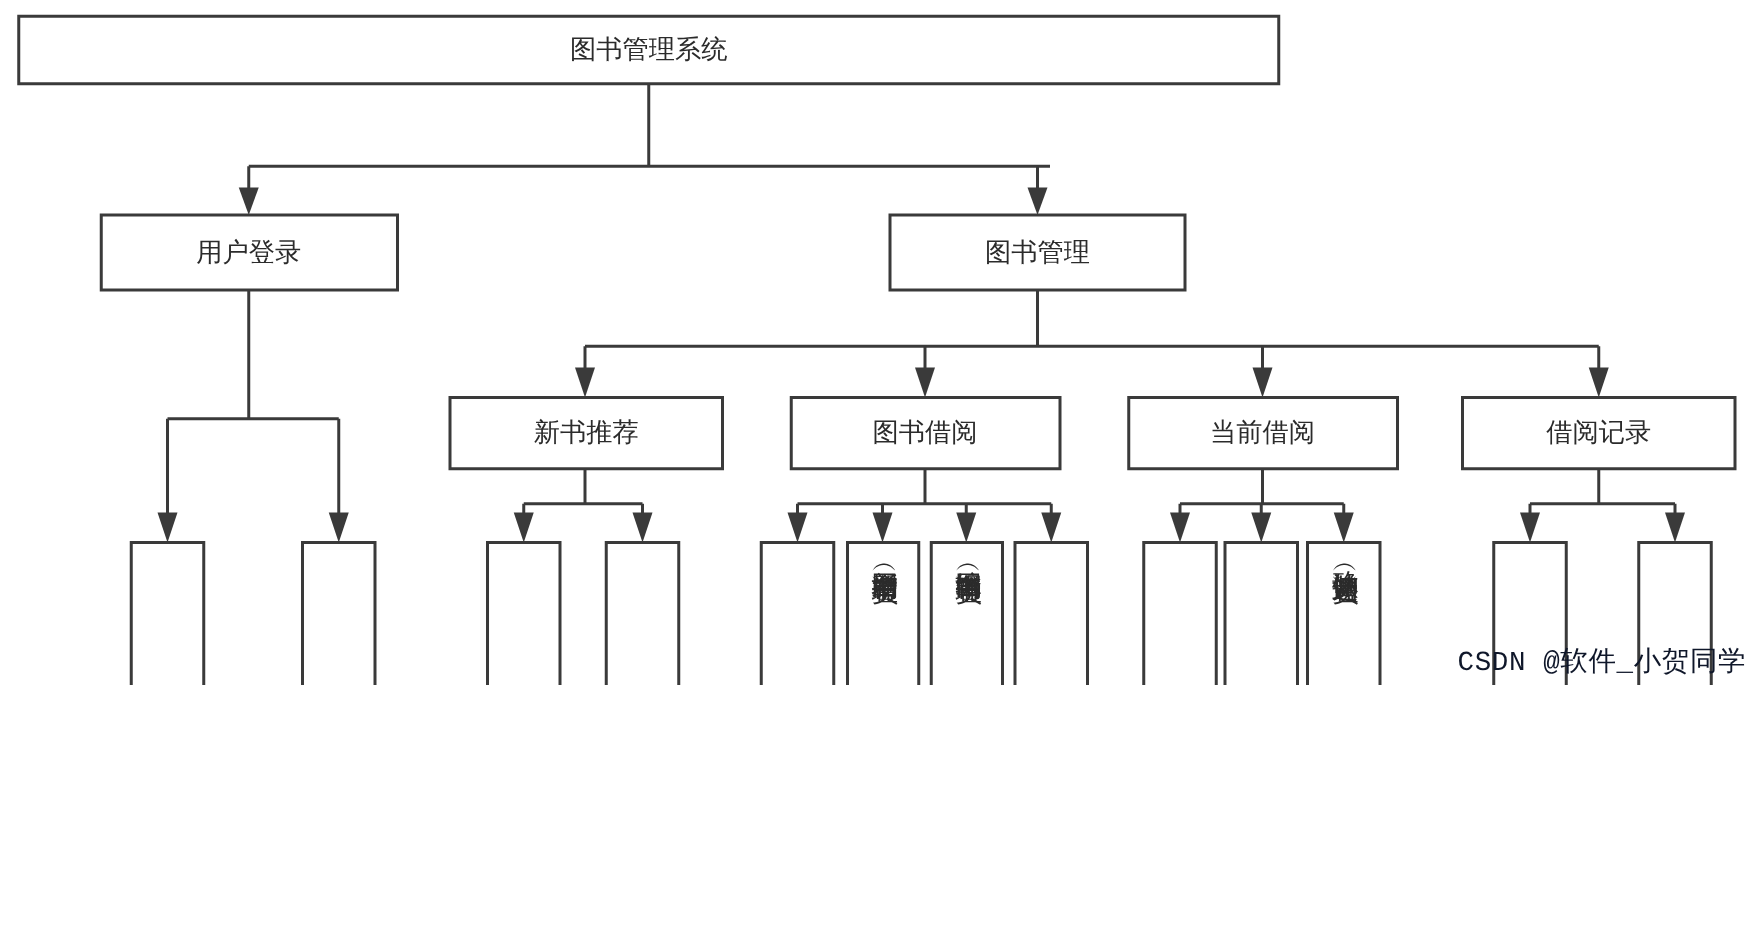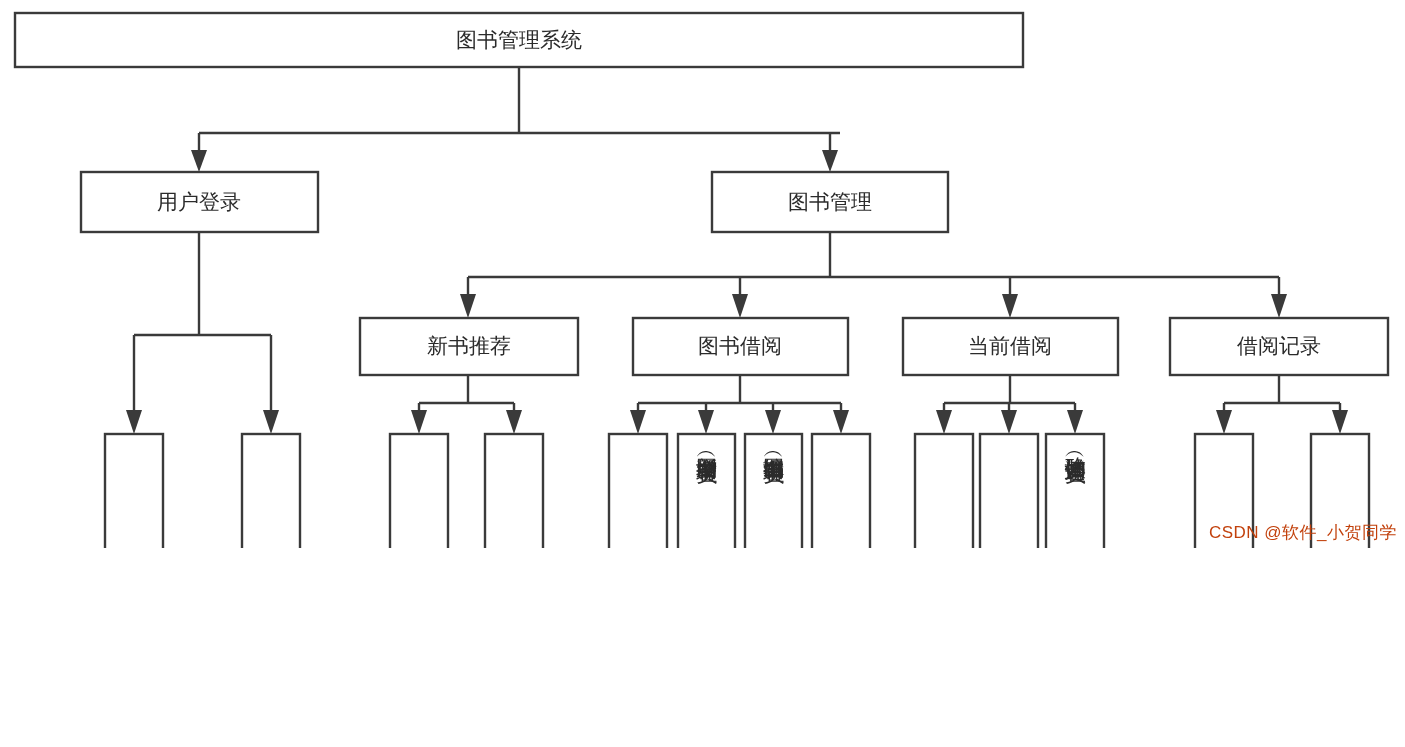--- a/index.html
+++ b/index.html
@@ -65,23 +65,23 @@
     line-height: 1.08;
     letter-spacing: 1px;
     color: #2b2b2b;
     white-space: nowrap;
     text-align: center;
   }
   .watermark {
     position: absolute;
     right: 8px;
     bottom: 4px;
-    font-family: Liberation Sans, sans-serif;
-    font-size: 17px;
-    color: #c2410c;
+    font-family: Liberation Mono, monospace;
+    font-size: 22px;
+    color: #0f172a;
     letter-spacing: 0.5px;
     white-space: nowrap;
   }
 </style>
 </head>
 <body>
 
 <div id="diagram-root">
 
   <svg id="tree-svg" viewBox="0 0 1405 747">

